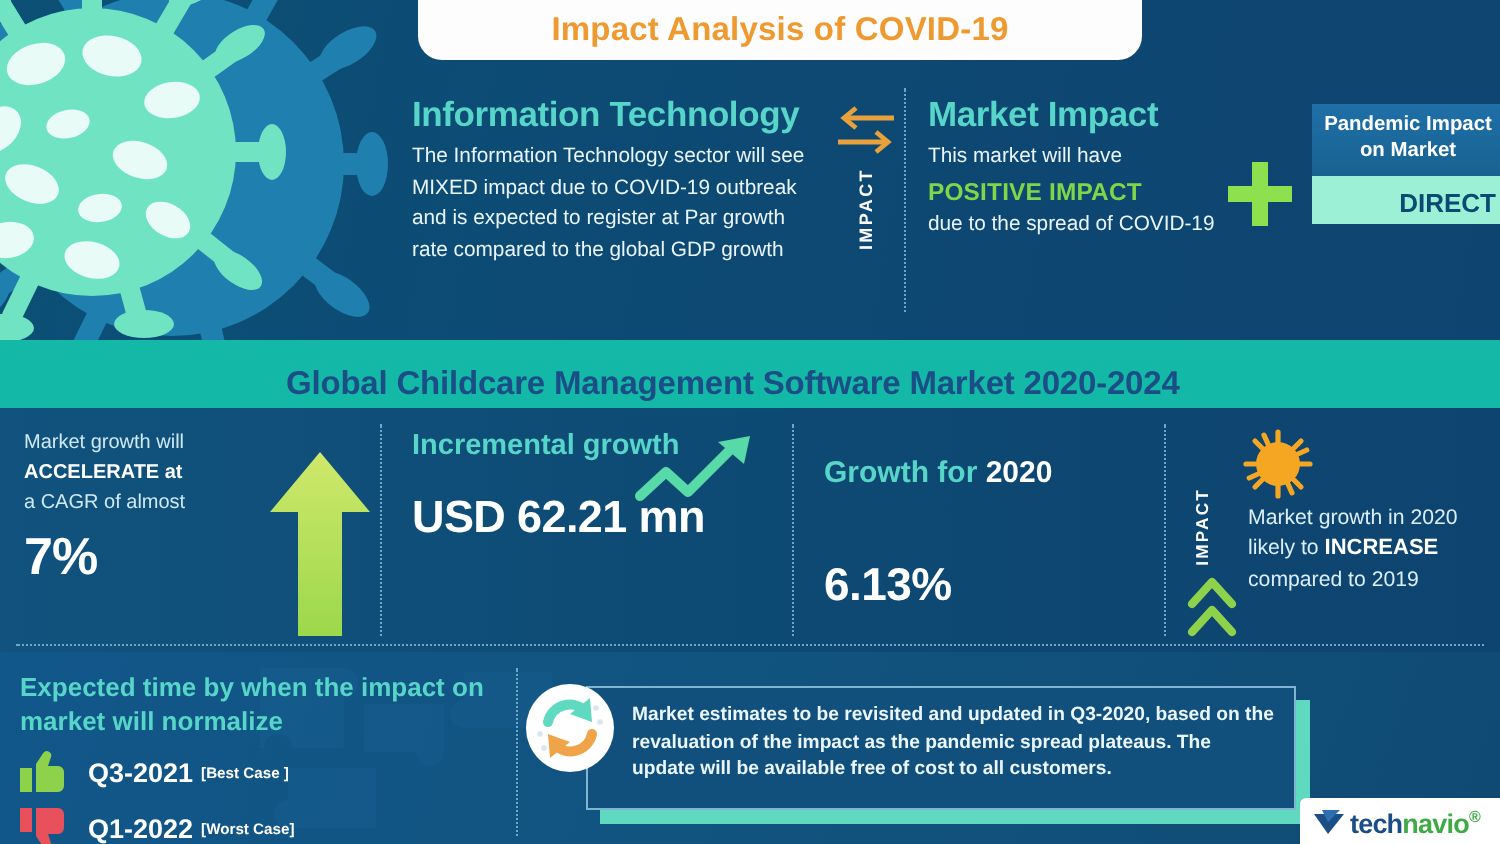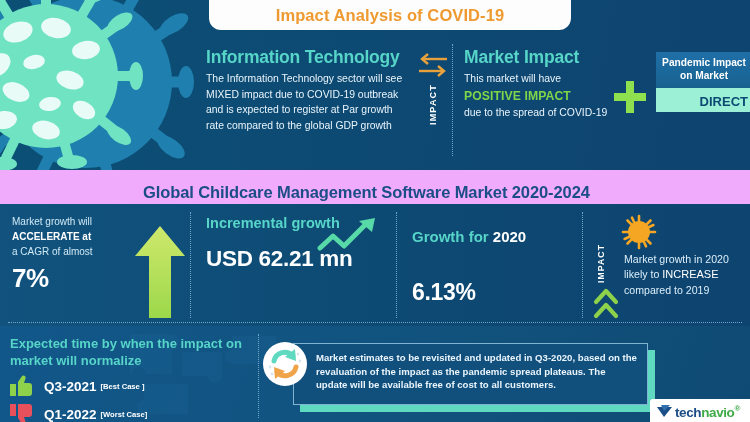--- a/index.html
+++ b/index.html
@@ -74,21 +74,21 @@
     padding:5px 4px 5px; line-height:1.25;
   }
   .pand-val {
     background:#9bf0d6; color:#0d4a73; font-size:13px; font-weight:bold;
     text-align:right; padding:6px 4px 3px;
   }
 
   
   .white-band {
     position:absolute; left:0; top:170px; width:750px; height:44px;
-    background:#f0abfc;
+    background:#14b8a6;
     display:flex; align-items:center;
   }
   .white-band span {
     margin-left:143px; color:#1b4e86; font-size:16.5px; font-weight:bold;
     letter-spacing:-.1px;
   }
 
   
   .metrics {
     position:absolute; left:0; top:204px; width:750px; height:122px;
@@ -123,21 +123,21 @@
 
   .m4 { position:absolute; left:592px; top:210px; width:158px; height:116px; }
   .sun-ic { position:absolute; left:28px; top:3px; width:38px; height:38px; }
   .m4-vert {
     position:absolute; left:4px; top:34px;
     color:#ffffff; font-size:8.6px; font-weight:bold; letter-spacing:1.1px;
     writing-mode:vertical-rl; transform:rotate(180deg);
   }
   .chev2 { position:absolute; left:1px; top:76px; width:26px; height:34px; }
   .m4-txt { position:absolute; left:32px; top:42px; width:122px; color:#dbeefa; font-size:10.6px; line-height:1.43; }
-  .m4-txt b { color:#ffffff; font-weight:normal; font-size:11px; }
+  .m4-txt b { color:#ffffff; font-weight:bold; font-size:11px; }
 
   
   .bottom {
     position:absolute; left:0; top:326px; width:750px; height:96px;
     background:#11537e; overflow:hidden;
   }
   .bottom .grad {
     position:absolute; inset:0;
     background:linear-gradient(110deg,#12578a 0%, #11537e 55%, #0f4a73 100%);
   }

